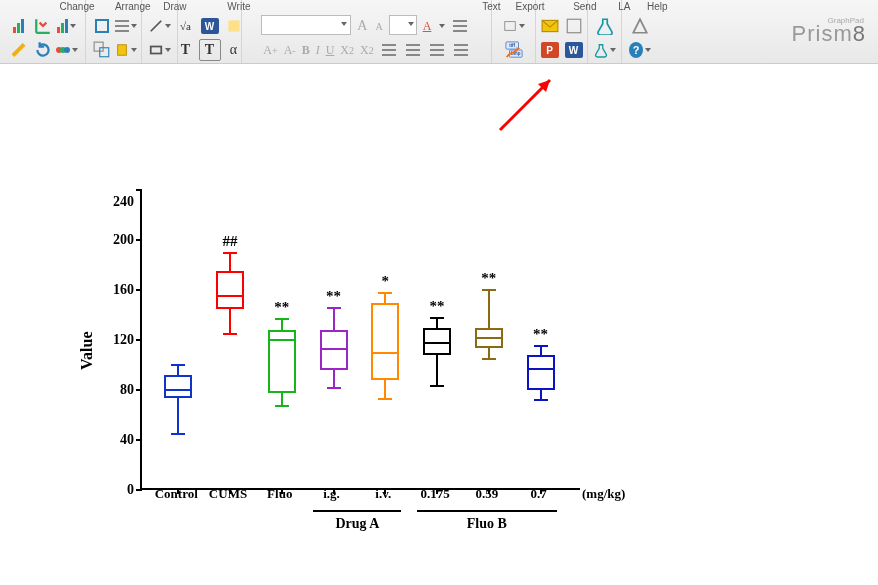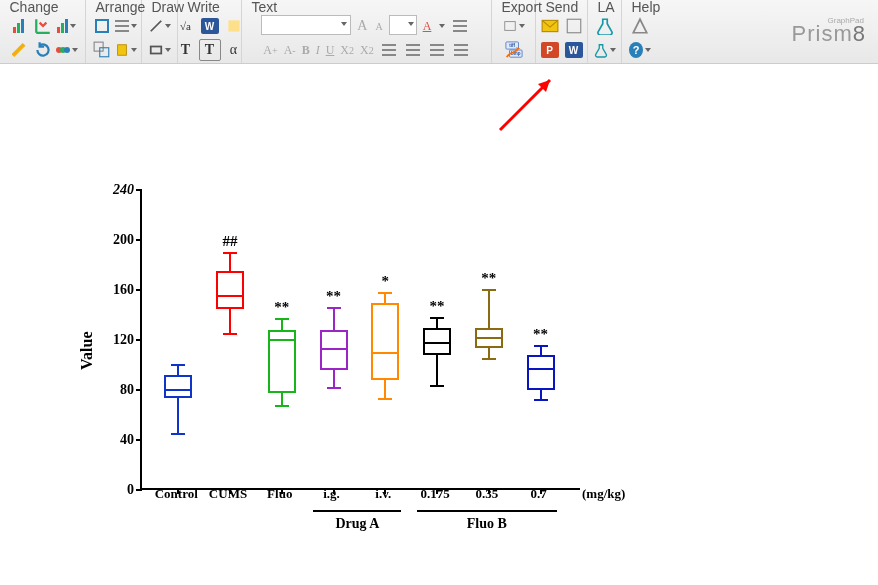--- a/index.html
+++ b/index.html
@@ -20,23 +20,23 @@
     height: 64px;
     align-items: stretch;
   }
   .tb-group {
     border-right: 1px solid #d5d5d5;
     display: flex;
     flex-direction: column;
     align-items: center;
   }
   .tb-title {
-    font-size: 14px;
+    font-size: 10px;
     color: #555;
-    text-align: left;
+    text-align: right;
     height: 14px;
     line-height: 14px;
     width: 100%;
     margin-left: 19px;
   }
   .tb-rows { display: flex; flex-direction: column; gap:2px; padding:1px 4px 2px 4px; }
   .tb-row { display: flex; gap:2px; }
   .tb-btn {
     width: 22px;
     height: 22px;
@@ -456,21 +456,21 @@
       <div class="tick-y-lbl" style="top: 250px;">40</div>
       <div class="tick-y" style="top: 199px;"></div>
       <div class="tick-y-lbl" style="top: 200px;">80</div>
       <div class="tick-y" style="top: 149px;"></div>
       <div class="tick-y-lbl" style="top: 150px; text-align: right;">120</div>
       <div class="tick-y" style="top: 99px;"></div>
       <div class="tick-y-lbl" style="top: 100px;">160</div>
       <div class="tick-y" style="top: 49px;"></div>
       <div class="tick-y-lbl" style="top: 50px;">200</div>
       <div class="tick-y" style="top: -1px;"></div>
-      <div class="tick-y-lbl" style="top: 0px; font-style: italic;">240</div>
+      <div class="tick-y-lbl" style="top: 12px;">240</div>
       <div class="tick-x" style="left: 35.2353px;"></div>
       <div class="tick-x" style="left: 87px;"></div>
       <div class="tick-x" style="left: 138.765px;"></div>
       <div class="tick-x" style="left: 190.529px;"></div>
       <div class="tick-x" style="left: 242.294px;"></div>
       <div class="tick-x" style="left: 294.059px;"></div>
       <div class="tick-x" style="left: 345.824px;"></div>
       <div class="tick-x" style="left: 397.588px;"></div>
       <div class="bp-g" style="left: 36.2353px; top: 0px; width: 0px; height: 300px;">
         <div class="bp-whisk" style="top: 175px; height: 68.75px; background: rgb(16, 52, 201);"></div>
@@ -536,19 +536,19 @@
       </div>
       <div class="sig" style="left: 398.588px; top: 136.25px;">**</div>
     </div>
   <div class="unit-lbl">(mg/kg)</div>
 <div class="x-lbl" style="left: 96.2353px;">Control</div>
     <div class="x-lbl" style="left: 148px;">CUMS</div>
     <div class="x-lbl" style="left: 199.765px;">Fluo</div>
     <div class="x-lbl" style="left: 251.529px;">i.g.</div>
     <div class="x-lbl" style="left: 303.294px;">i.v.</div>
     <div class="x-lbl" style="left: 355.059px;">0.175</div>
-    <div class="x-lbl" style="left: 406.824px;">0.35</div>
+    <div class="x-lbl" style="left: 406.824px;">0.59</div>
     <div class="x-lbl" style="left: 458.588px;">0.7</div>
     <div class="grp-line" style="left: 233.412px; width: 88px;"></div>
     <div class="grp-lbl" style="left: 277.412px;">Drug A</div>
     <div class="grp-line" style="left: 336.941px; width: 139.765px;"></div>
     <div class="grp-lbl" style="left: 406.824px;">Fluo B</div>
   </div>
 
 </body></html>

